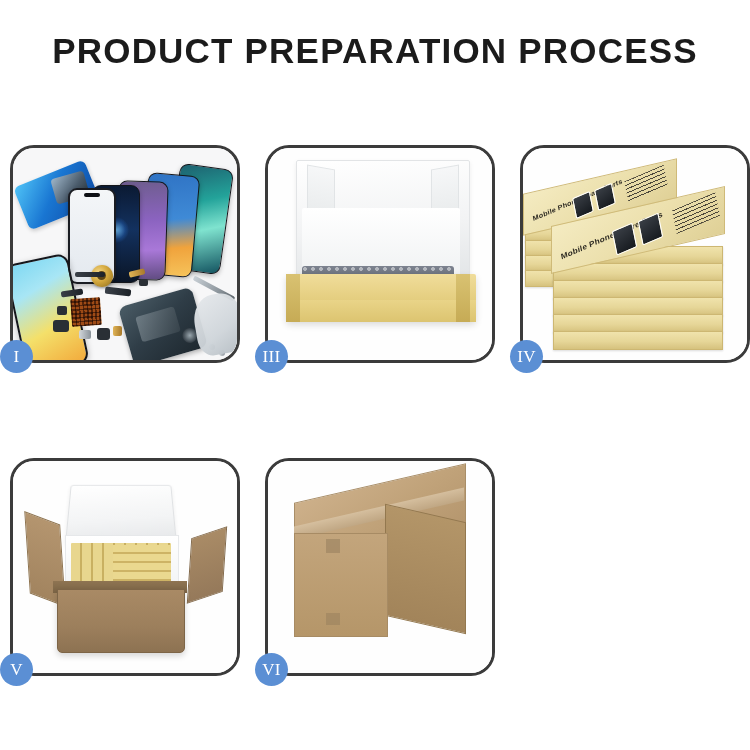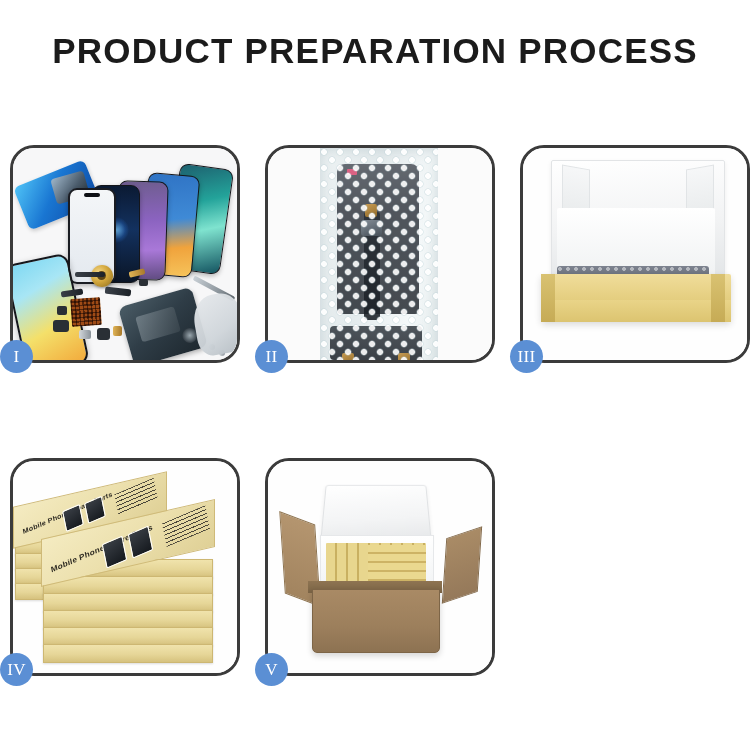--- a/index.html
+++ b/index.html
@@ -496,37 +496,20 @@
         <div class="part flat" style="left:92px;top:140px;width:26px;height:7px;transform:rotate(6deg);"></div>
         <div class="part silver" style="left:196px;top:196px;width:6px;height:6px;border-radius:50%;"></div>
         <div class="part silver" style="left:206px;top:202px;width:6px;height:6px;border-radius:50%;"></div>
         <div class="tweezer"></div>
         <div class="hand"></div>
       </div>
     </div>
     <div class="badge">I</div>
   </div>
 
-  <div class="panel">
-    <div class="panel-inner p2">
-      <div class="bag">
-        <div class="lcd">
-          <div class="lcd-tag"></div>
-        </div>
-        <div class="flex-strip"></div>
-        <div class="flex-chip"></div>
-        <div class="ic-gold" style="left:45px;top:56px;"></div>
-        <div class="bottom-flex"></div>
-        <div class="ic-gold" style="left:22px;bottom:6px;"></div>
-        <div class="ic-gold" style="left:78px;bottom:6px;"></div>
-        <div class="bubbles"></div>
-      </div>
-    </div>
-    <div class="badge">II</div>
-  </div>
 
   <div class="panel">
     <div class="panel-inner p3">
       <div class="tray-lid">
         <div class="tray-lid-flapL"></div>
         <div class="tray-lid-flapR"></div>
       </div>
       <div class="foam-pad"></div>
       <div class="tray-fill"></div>
       <div class="tray-bottom"></div>
@@ -577,14 +560,25 @@
       <div class="flapR5"></div>
       <div class="foam-liner"></div>
       <div class="inner-boxes"></div>
       <div class="inner-boxes2"></div>
       <div class="carton-rim"></div>
       <div class="carton-body"></div>
     </div>
     <div class="badge">V</div>
   </div>
 
+  <div class="panel">
+    <div class="panel-inner p6">
+      <div class="box6-top"></div>
+      <div class="box6-tape"></div>
+      <div class="box6-right"></div>
+      <div class="box6-left"></div>
+      <div class="box6-seamA"></div>
+      <div class="box6-seamB"></div>
+    </div>
+    <div class="badge">VI</div>
+  </div>
 
 </div>
 
 </body></html>

